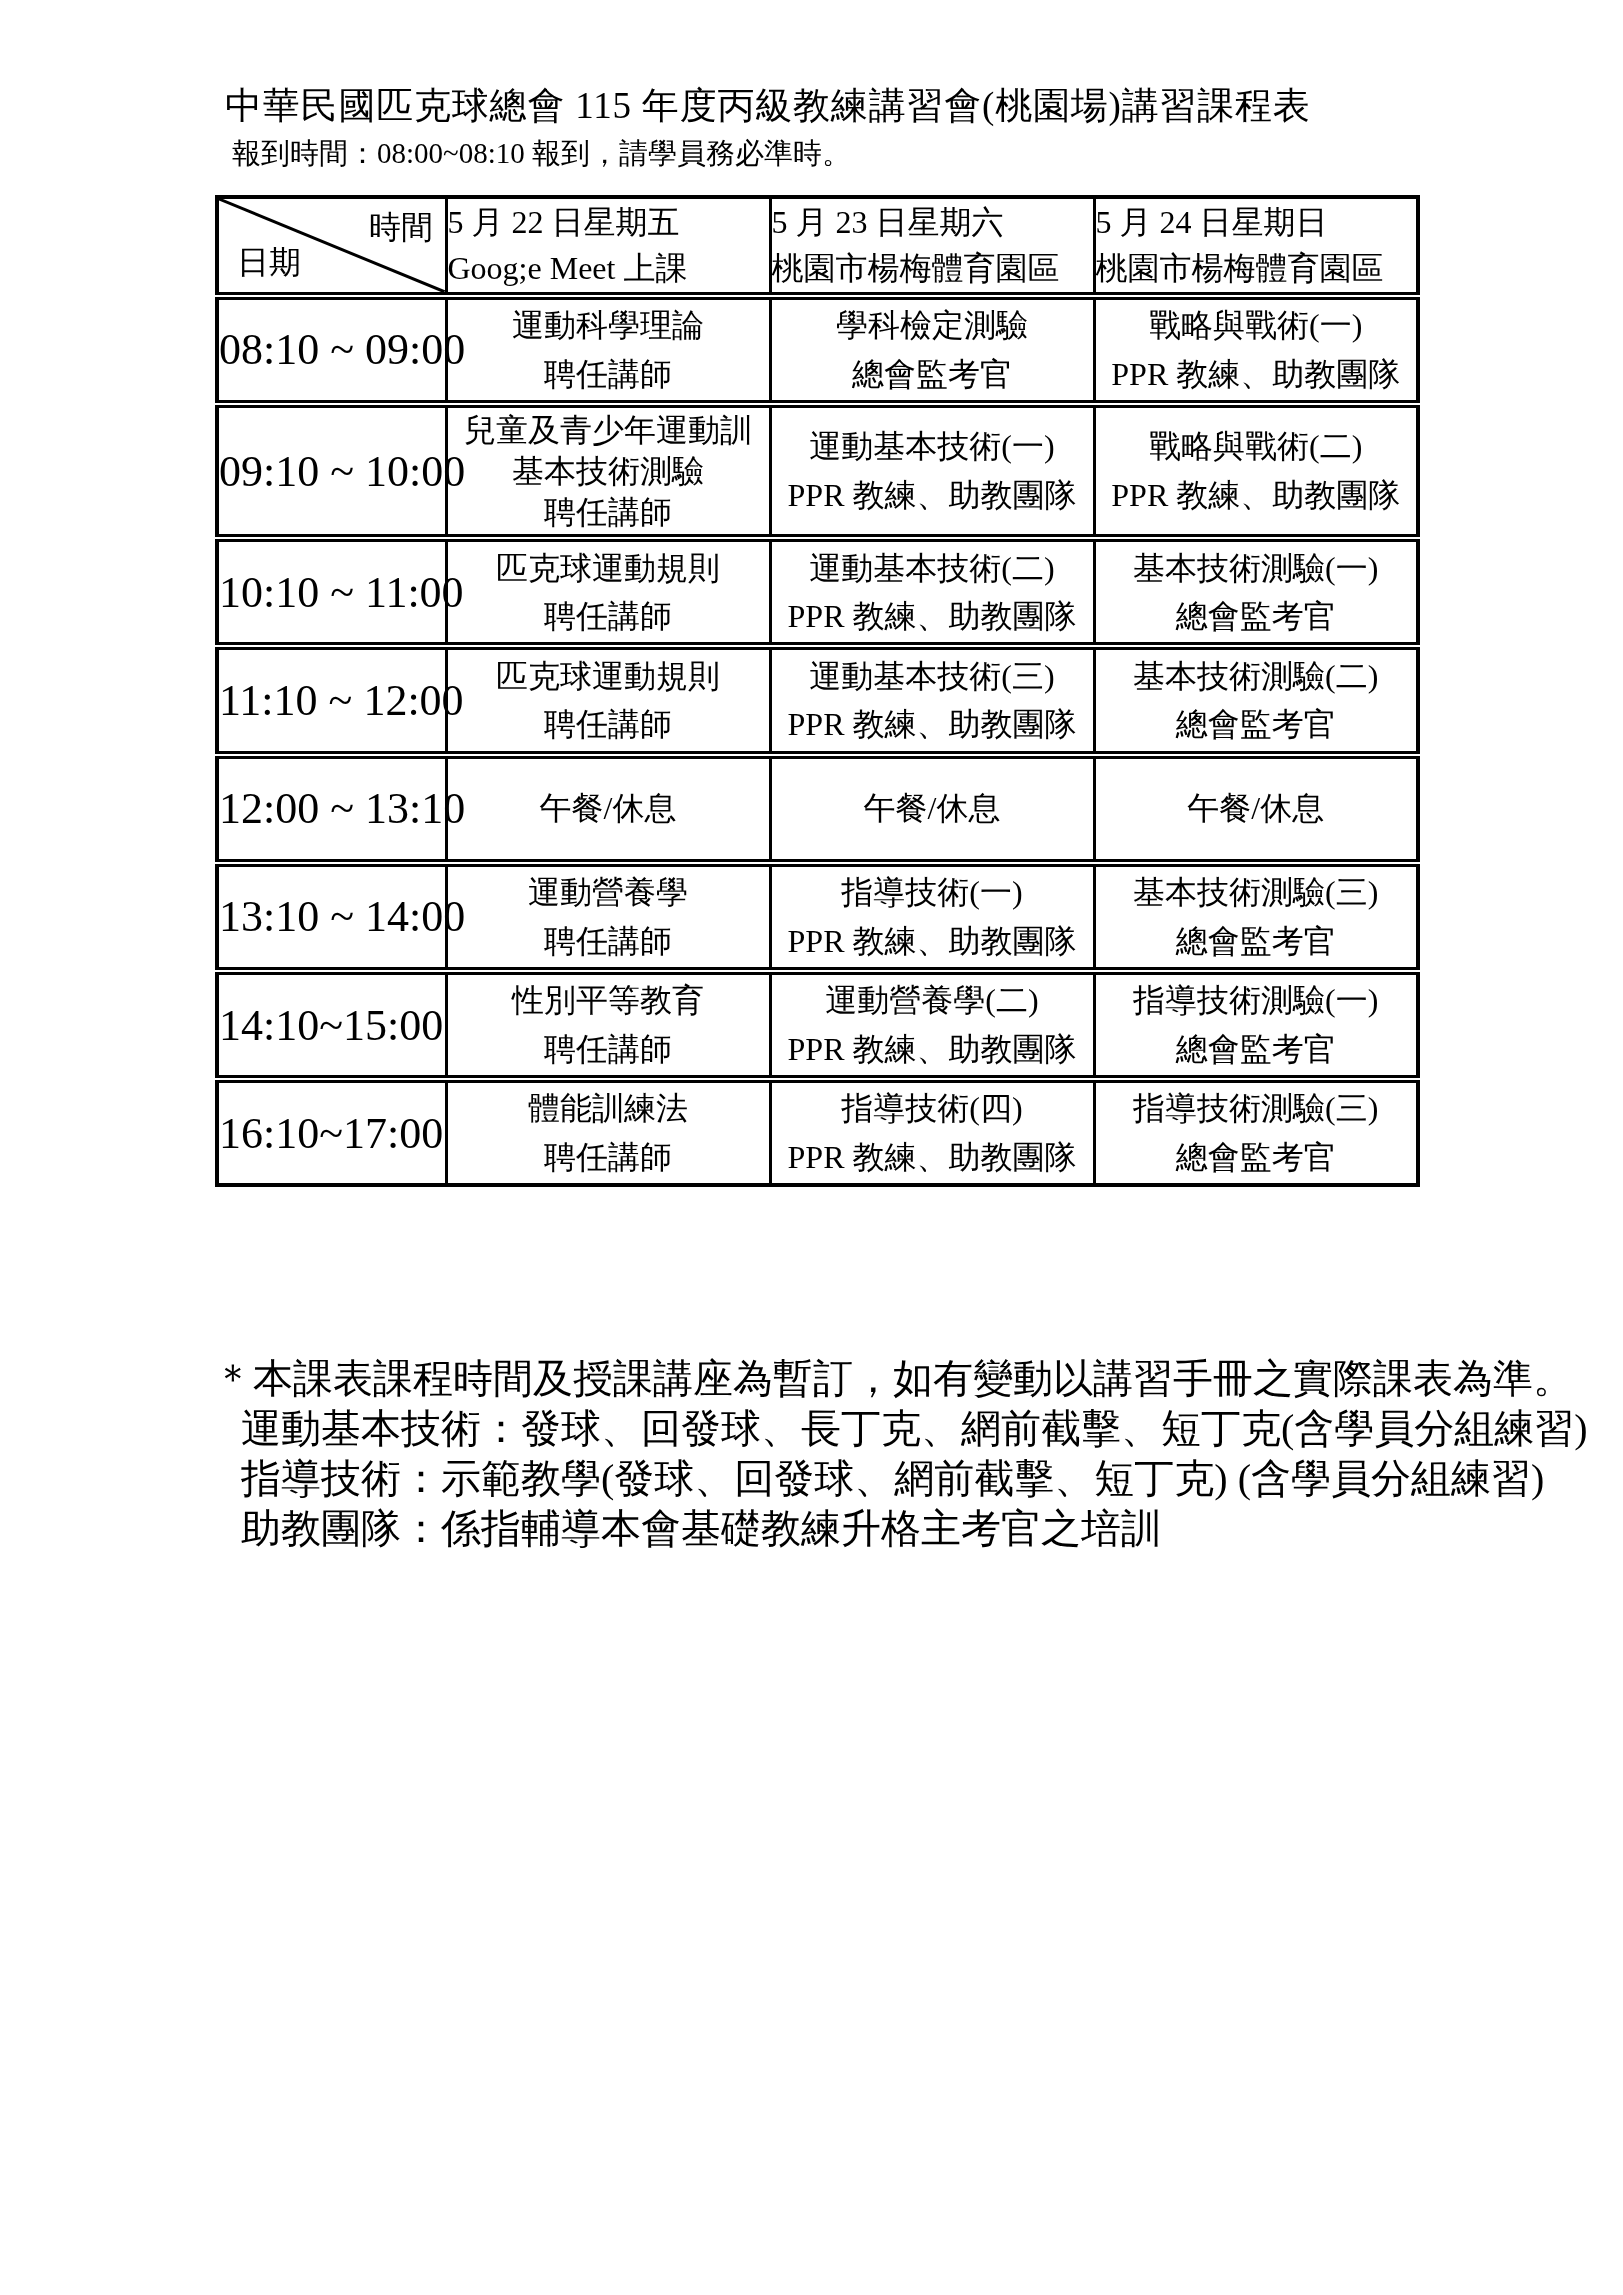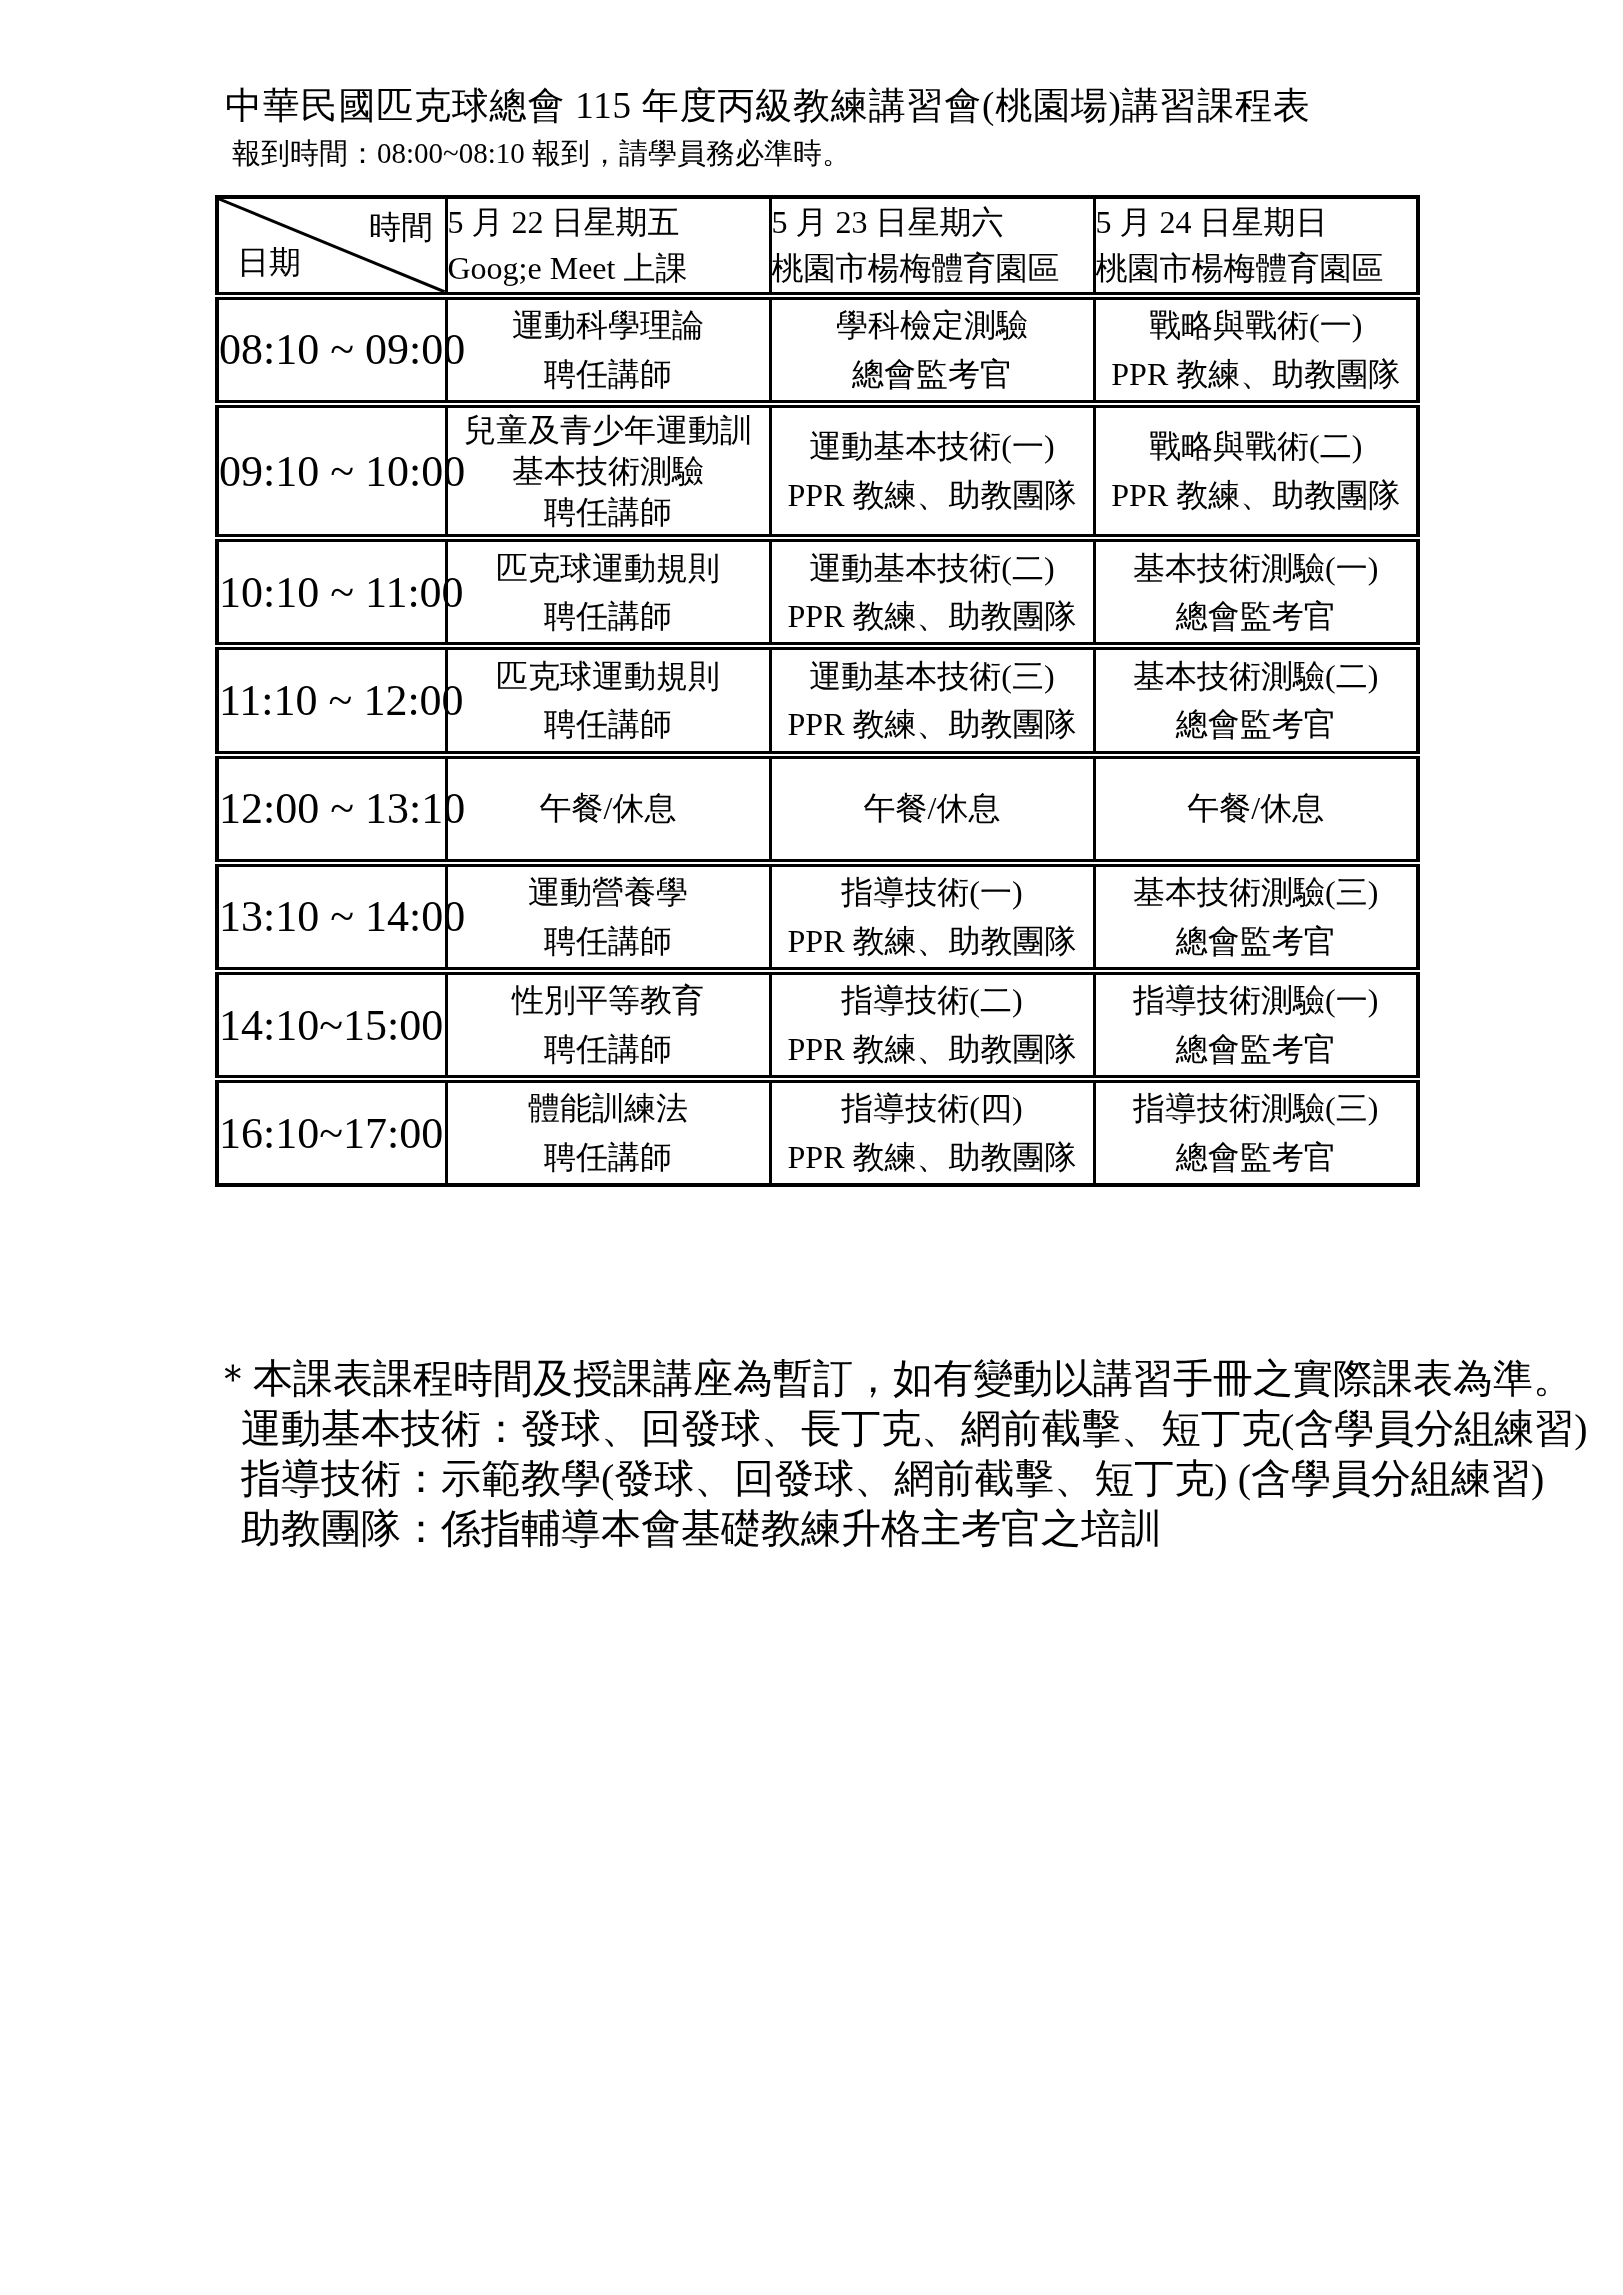--- a/index.html
+++ b/index.html
@@ -248,21 +248,21 @@
         <tr>
           <td class="time-cell">14:10~15:00</td>
           <td>
             <div class="session">
               <div class="cell-line">性別平等教育</div>
               <div class="cell-line">聘任講師</div>
             </div>
           </td>
           <td>
             <div class="session">
-              <div class="cell-line">指導技術(二)</div>
+              <div class="cell-line">運動營養學(二)</div>
               <div class="cell-line">PPR 教練、助教團隊</div>
             </div>
           </td>
           <td>
             <div class="session">
               <div class="cell-line">指導技術測驗(一)</div>
               <div class="cell-line">總會監考官</div>
             </div>
           </td>
         </tr>

